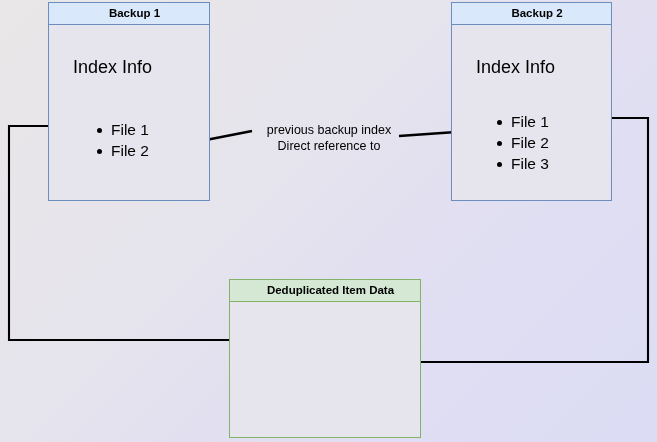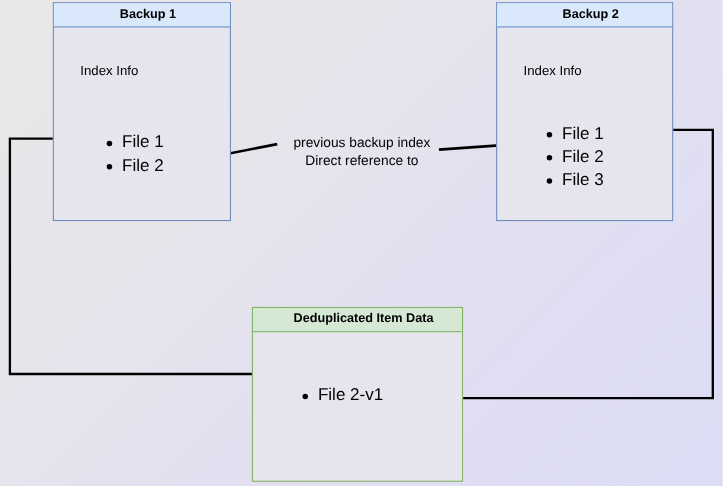--- a/index.html
+++ b/index.html
@@ -47,21 +47,21 @@
     border-bottom: 1.6px solid #82b366;
   }
   .node-body {
     position: relative;
     height: calc(100% - 22px);
   }
   .index-title {
     position: absolute;
     left: 24px;
     top: 32px;
-    font-size: 12px;
+    font-size: 18px;
     color: #000000;
     white-space: nowrap;
   }
   .bullet-list {
     position: absolute;
     margin: 0;
     padding: 0;
     list-style: none;
     text-align: center;
   }
@@ -152,21 +152,20 @@
         <li>File 2</li>
         <li>File 3</li>
       </ul>
     </div>
   </div>
 
   <div class="node green" id="dedup">
     <div class="node-header">Deduplicated Item Data</div>
     <div class="node-body">
       <ul class="bullet-list">
-        <li>File 2-v1</li>
       </ul>
     </div>
   </div>
 
   <div id="center-label">
     <div>previous backup index</div>
     <div>Direct reference to</div>
   </div>
 
 </div>

